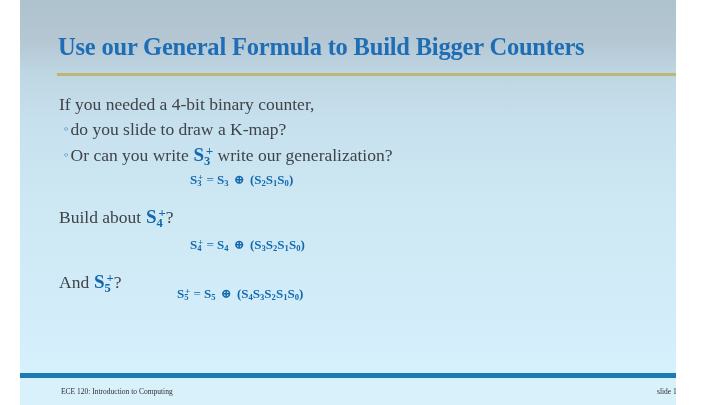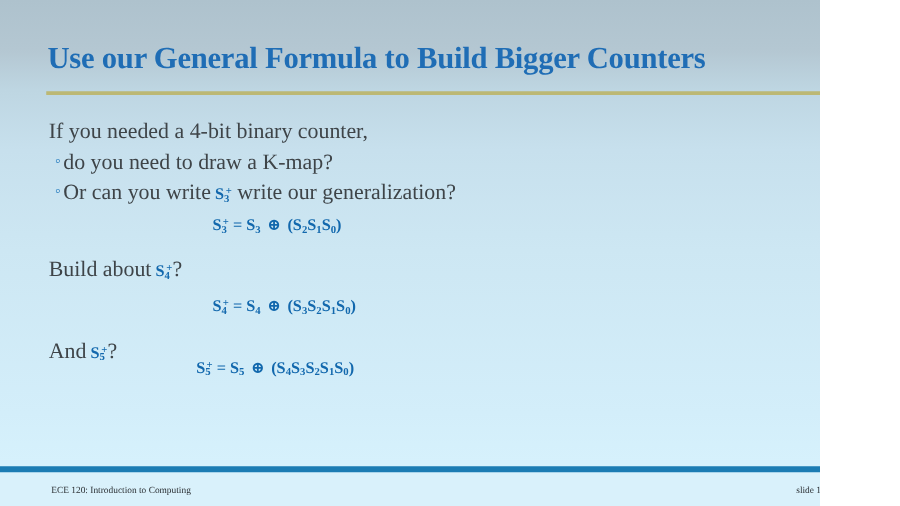--- a/index.html
+++ b/index.html
@@ -21,20 +21,21 @@
       linear-gradient(180deg,
         #aec2cd 0px,
         #b4c7d2 40px,
         #bed6e2 72px,
         #c7e0ed 120px,
         #cde7f3 200px,
         #d3eefa 330px,
         #d6f1fc 370px,
         #daf2fc 405px);
     overflow: hidden;
+    margin-left: 20px;
   }
 
   
   #title-area {
     position: absolute;
     left: 0; top: 0;
     width: 720px;
     height: 80px;
   }
   #slide-title {
@@ -79,21 +80,21 @@
     font-size: 13px;
     position: relative;
     top: -2px;
     margin-right: 2px;
   }
 
   
   .sym {
     color: #1268ad;
     font-weight: bold;
-    font-size: 13px;
+    font-size: 19px;
   }
   .sym sub {
     font-size: 0.66em;
     font-weight: bold;
     vertical-align: -0.28em;
     line-height: 0;
   }
   .sym sup {
     font-size: 0.66em;
     font-weight: bold;
@@ -177,21 +178,21 @@
   <div id="title-area">
     <div id="slide-title">Use our General Formula to Build Bigger Counters</div>
     <div id="title-rule"></div>
   </div>
 
   <div id="body-area">
 
     <div class="line" style="left:39px; top:8px;">If you needed a 4-bit binary counter,</div>
 
     <div class="line bullet-line" style="left:44px; top:33px;">
-      <span class="bullet-mark">◦</span><span>do you need to draw a K-map?</span>
+      <span class="bullet-mark">◦</span><span>do you slide to draw a K-map?</span>
     </div>
 
     <div class="line bullet-line" style="left:44px; top:57px;">
       <span class="bullet-mark">◦</span><span>Or can you write</span><span class="sym">&nbsp;<span>S</span><sub>3</sub><sup>+</sup></span>&nbsp;<span>write our generalization?</span>
     </div>
 
     <div class="equation" style="left:170px; top:85px;">
       <span class="lead"><span>S</span><sub>3</sub><sup>+</sup></span>
       <span>=</span>
       <span class="term"><span>S</span><sub>3</sub></span>

